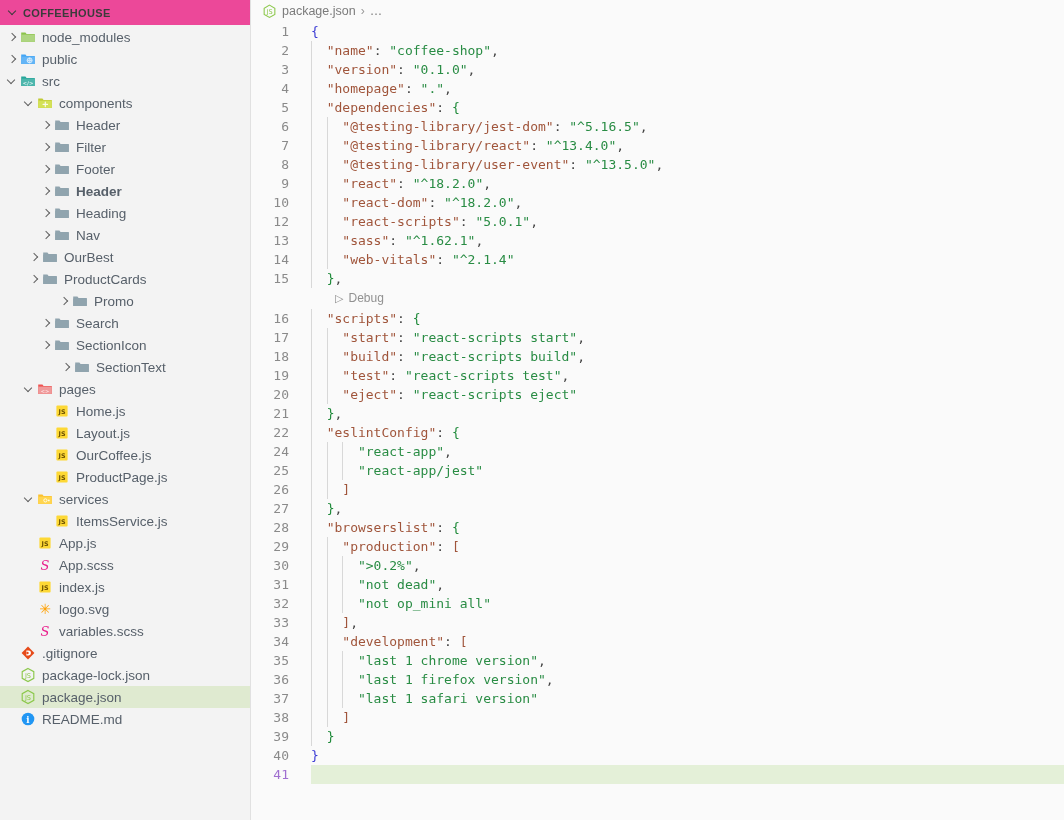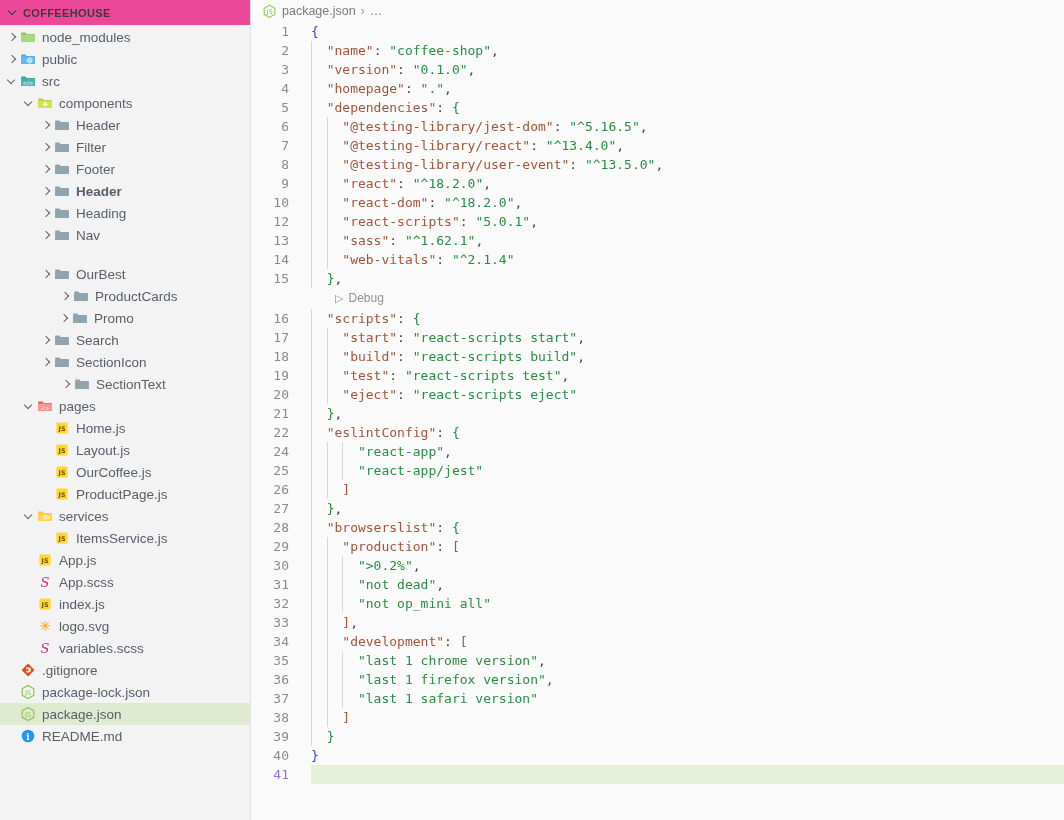--- a/index.html
+++ b/index.html
@@ -265,33 +265,33 @@
             <span class="chev"></span>
           </span>
           <span class="ico">
             <svg width="16" height="16" viewBox="0 0 16 16">
               <path d="M1.2 3.6 h4.2 l1.2 1.3 h8.2 v8.0 h-13.6 z" fill="#90a4ae"></path>
               <path d="M1.2 5.6 h13.6 v7.3 h-13.6 z" fill="#90a4ae"></path>
             </svg>
           </span>
           <span class="lbl">Nav</span>
         </div>
-        <div class="row" style="padding-left: 38px; margin-top: 17px;">
+        <div class="row" style="padding-left: 26px;">
           <span class="twisty">
             <span class="chev"></span>
           </span>
           <span class="ico">
             <svg width="16" height="16" viewBox="0 0 16 16">
               <path d="M1.2 3.6 h4.2 l1.2 1.3 h8.2 v8.0 h-13.6 z" fill="#90a4ae"></path>
               <path d="M1.2 5.6 h13.6 v7.3 h-13.6 z" fill="#90a4ae"></path>
             </svg>
           </span>
           <span class="lbl">OurBest</span>
         </div>
-        <div class="row" style="padding-left: 57px;">
+        <div class="row" style="padding-left: 26px;">
           <span class="twisty">
             <span class="chev"></span>
           </span>
           <span class="ico">
             <svg width="16" height="16" viewBox="0 0 16 16">
               <path d="M1.2 3.6 h4.2 l1.2 1.3 h8.2 v8.0 h-13.6 z" fill="#90a4ae"></path>
               <path d="M1.2 5.6 h13.6 v7.3 h-13.6 z" fill="#90a4ae"></path>
             </svg>
           </span>
           <span class="lbl">ProductCards</span>

